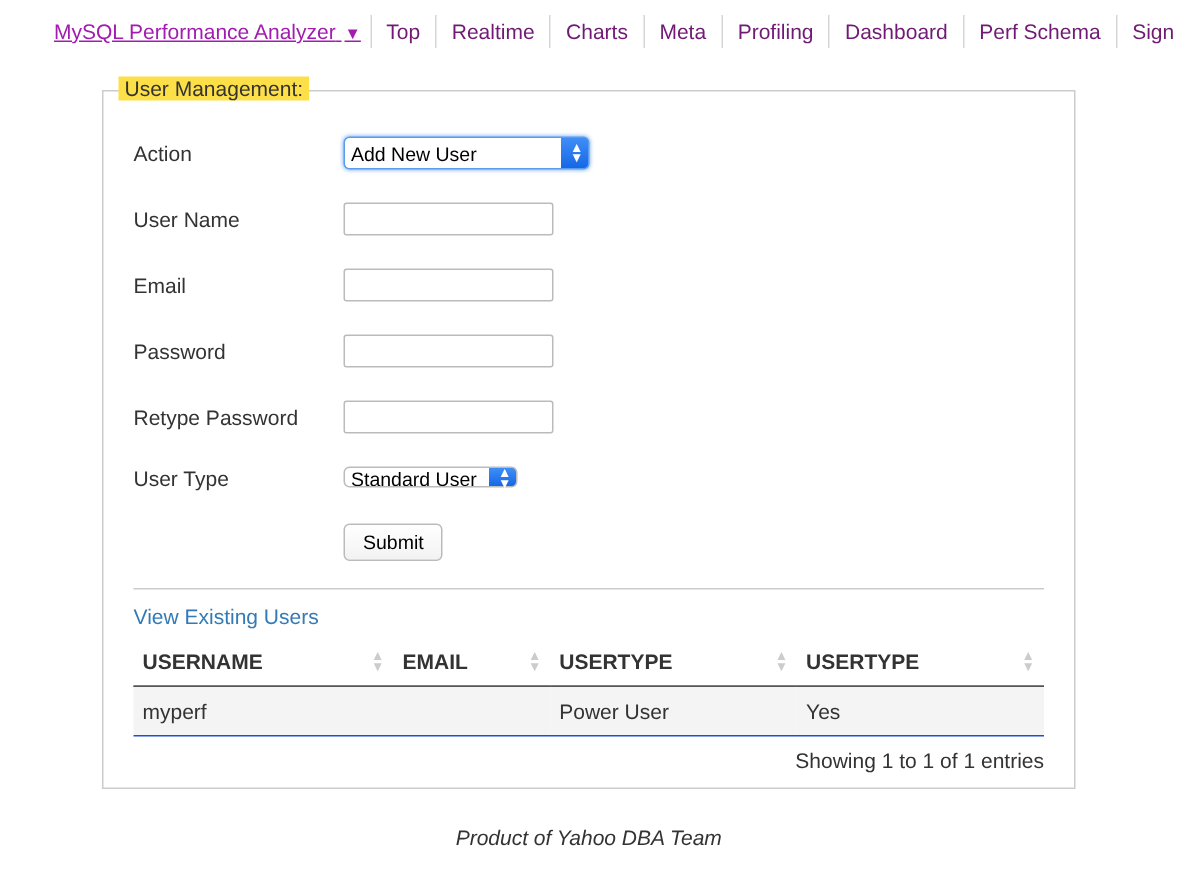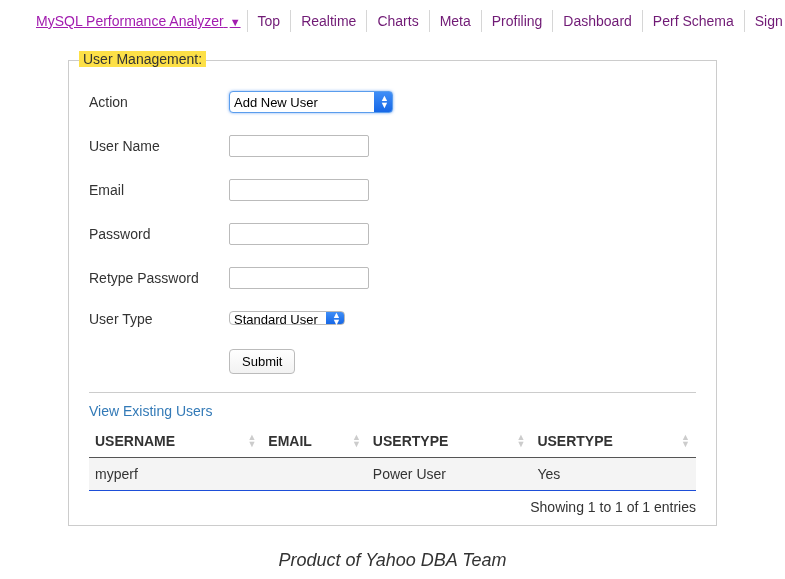--- a/index.html
+++ b/index.html
@@ -140,21 +140,21 @@
   .entries {
     border-top: 1px solid #1d4ed8;
     padding: 8px 0 0 0;
     font-size: 14px;
     text-align: right;
   }
   .footer {
     text-align:center;
     font-style: italic;
     color:#333;
-    font-size: 18px;
+    font-size: 14px;
     margin-top: 24px;
   }
 </style>
 </head>
 <body>
 
 <div class="topbar">
   <a href="#" class="brand">
     <span>MySQL Performance Analyzer</span>
     <span class="tri">▼</span>

